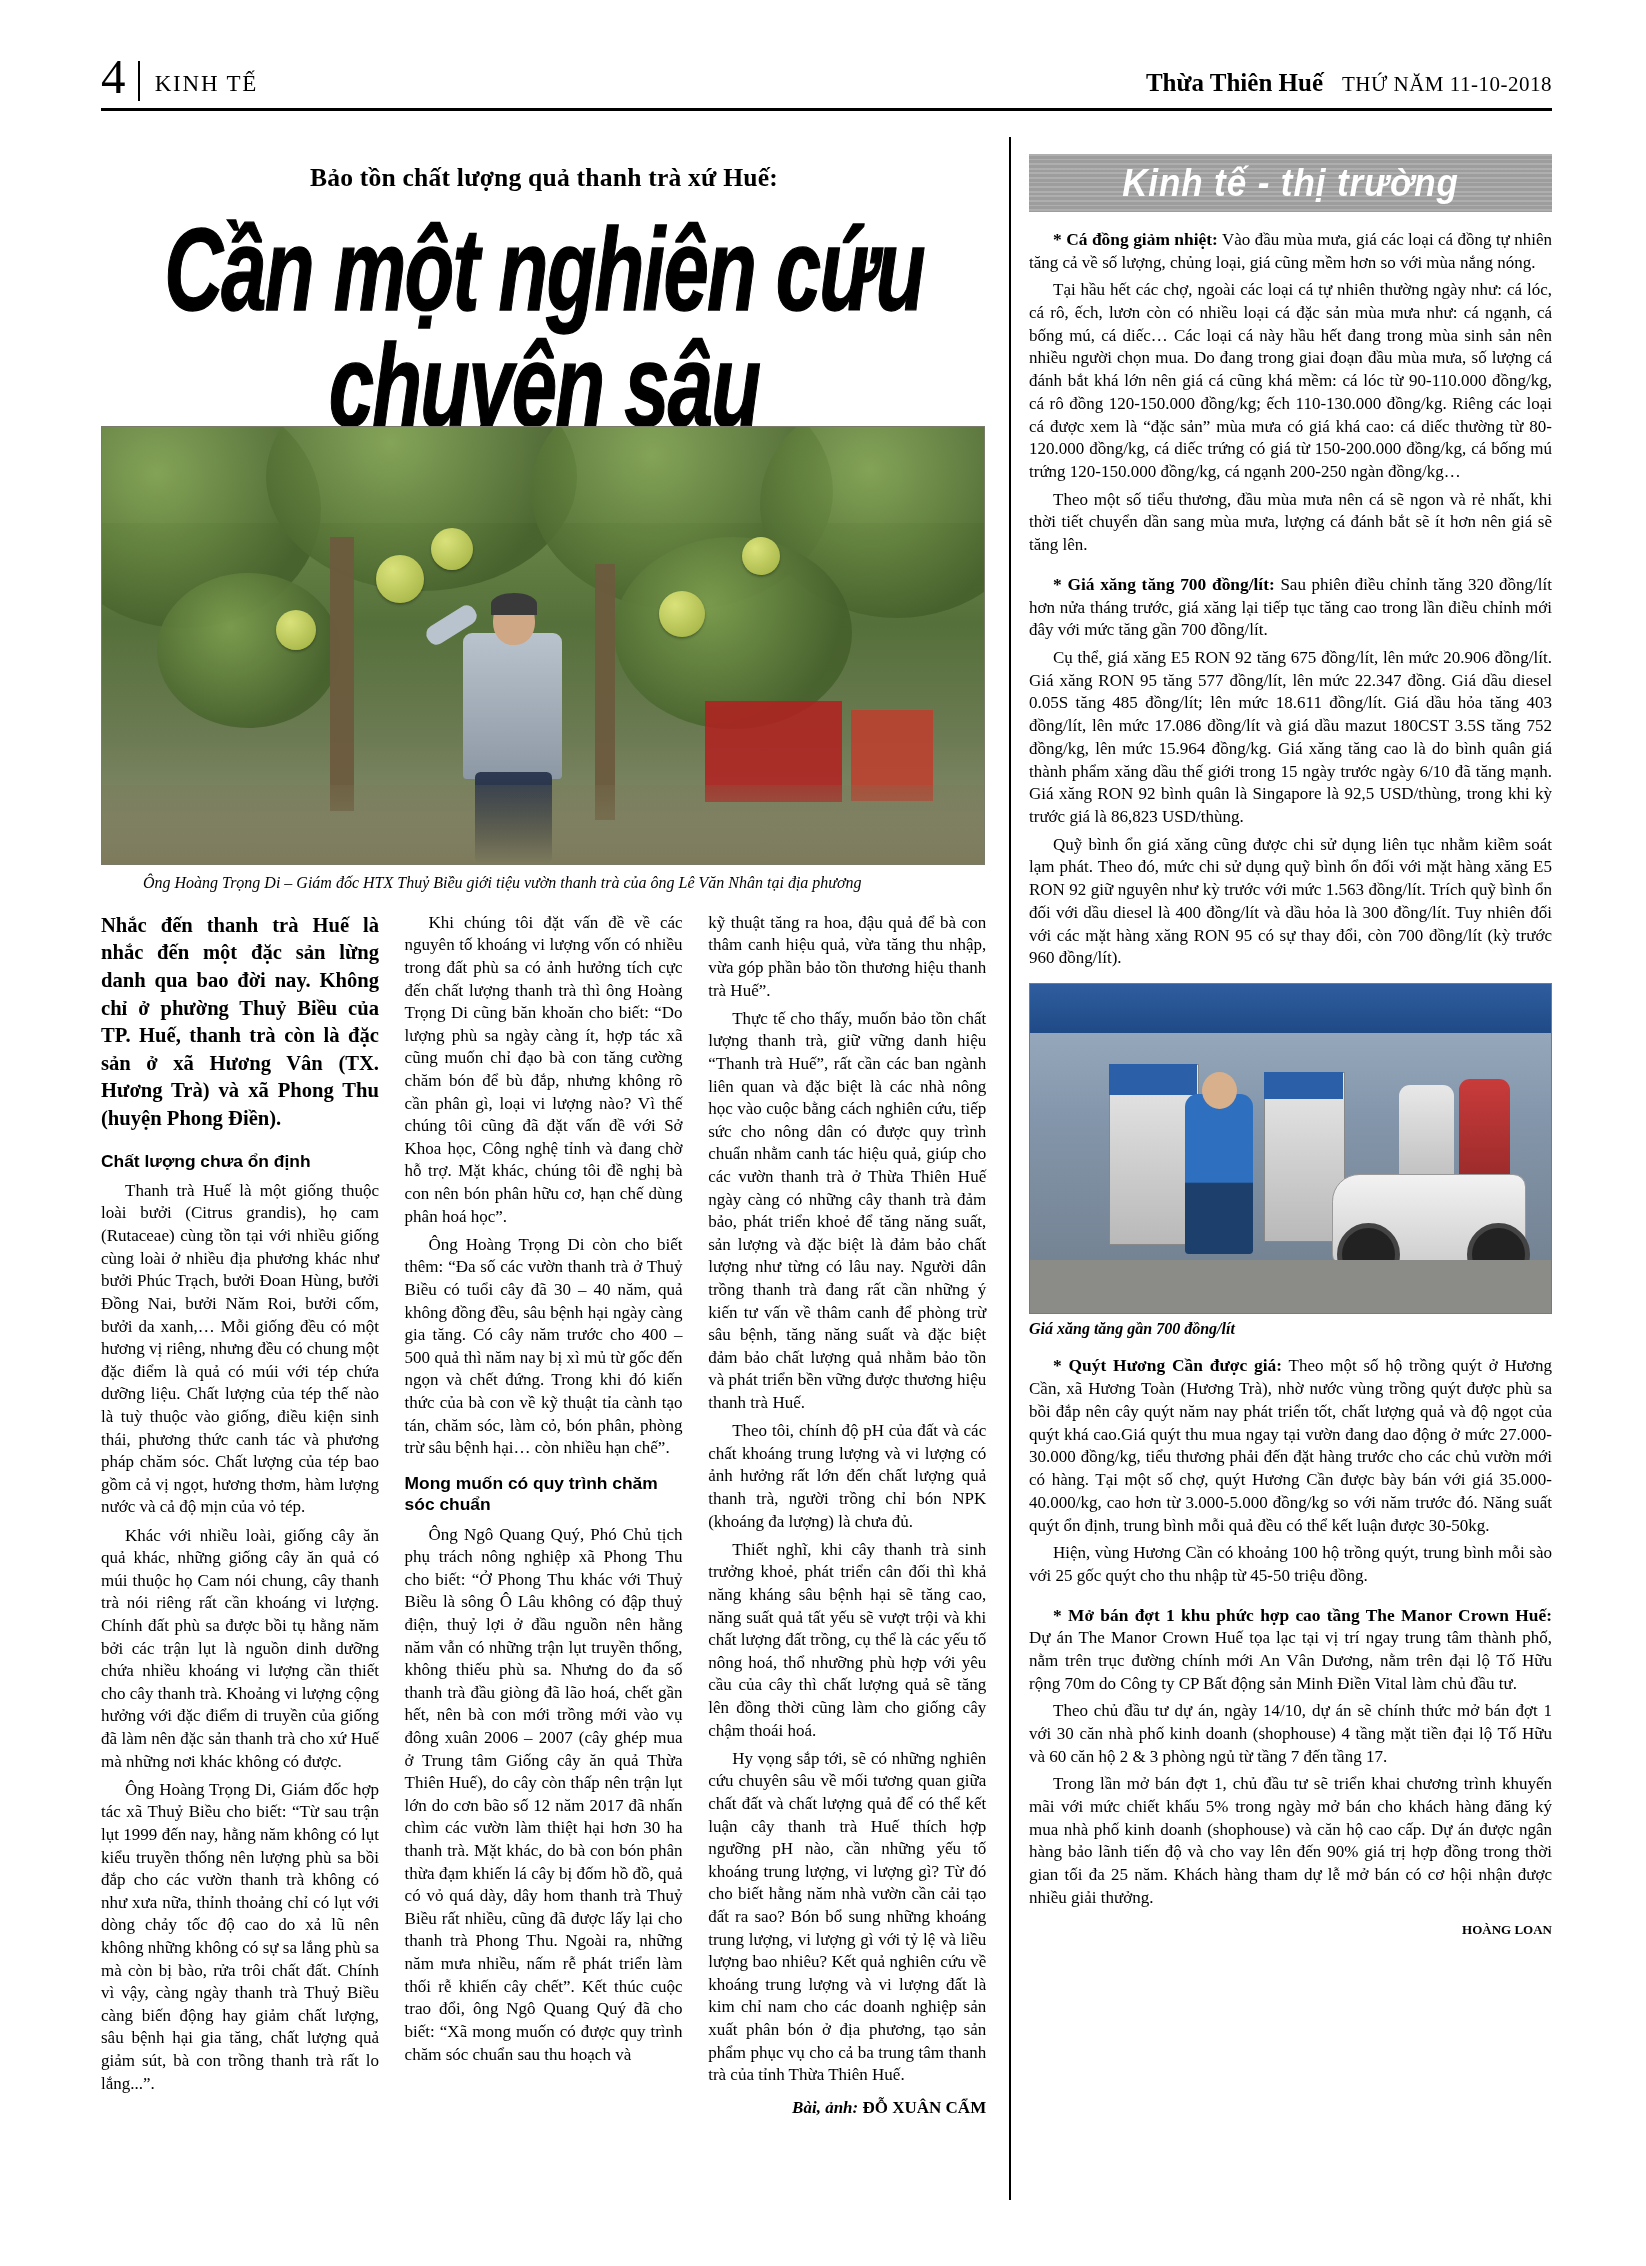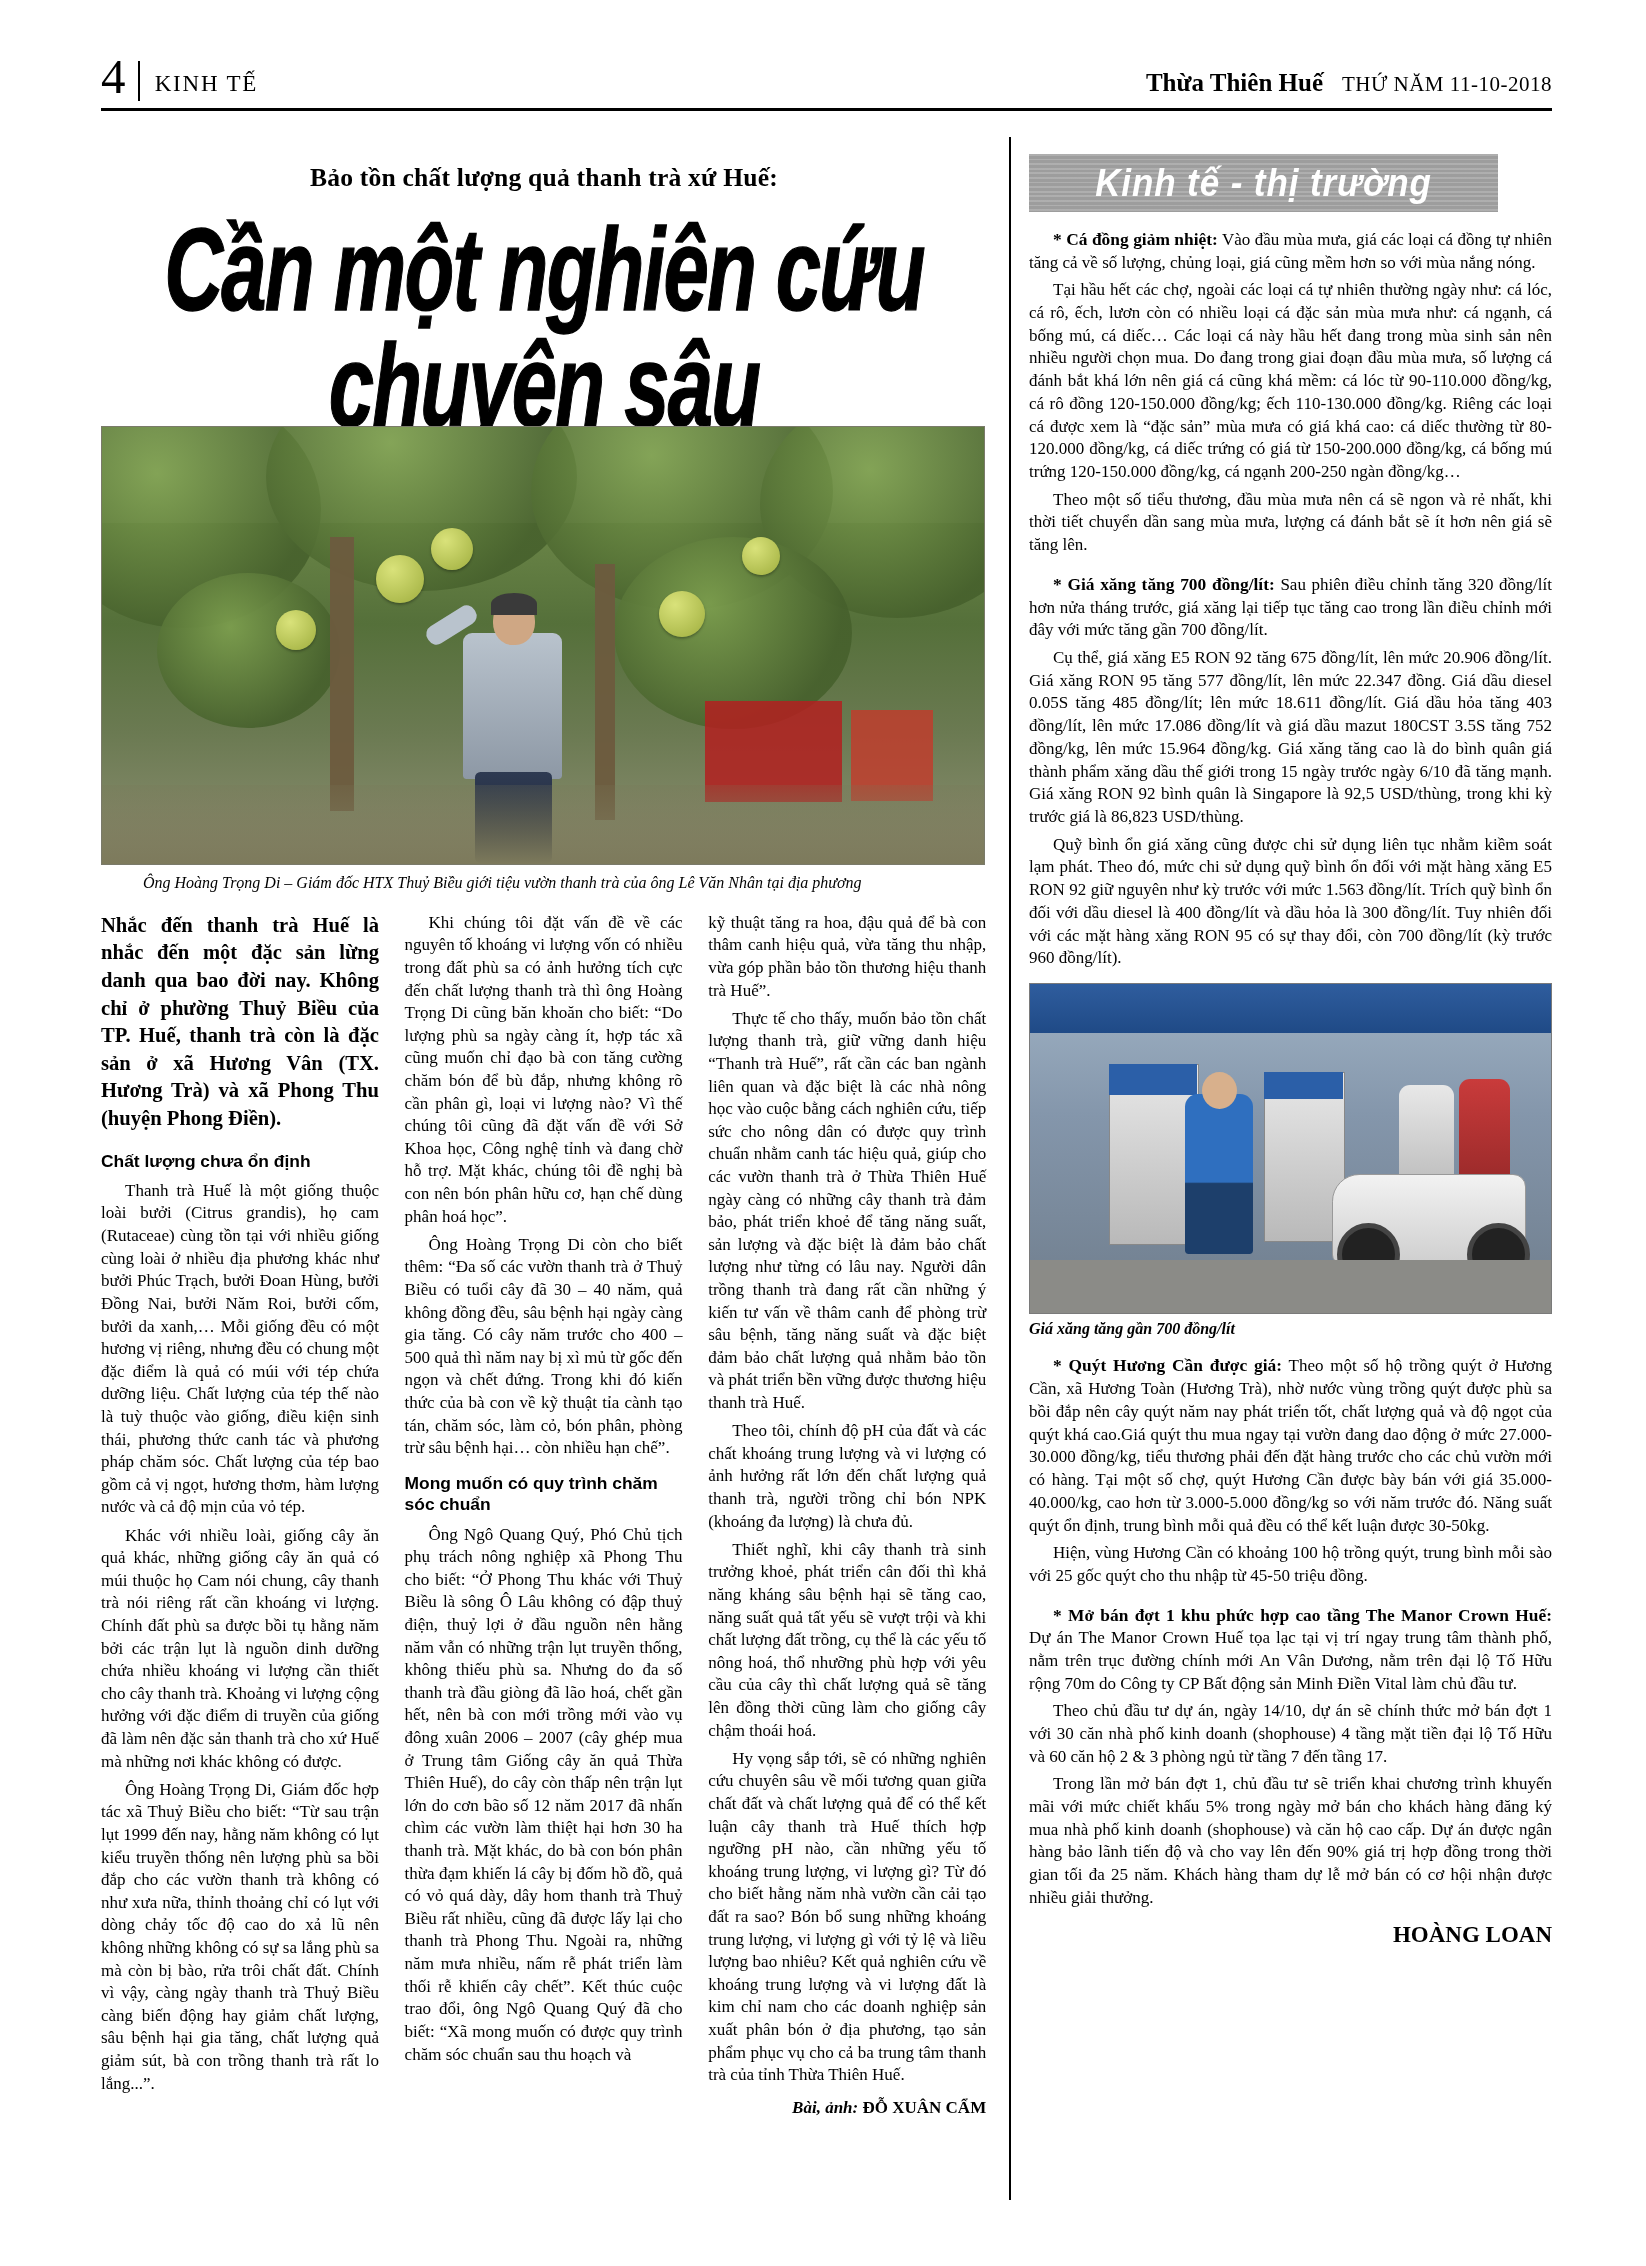--- a/index.html
+++ b/index.html
@@ -236,21 +236,21 @@
   }
 
   
   .sidebar {
     position: absolute;
     left: 1029px;
     top: 154px;
     width: 523px;
   }
   .sidebar-banner {
-    width: 469px;
+    width: 523px;
     height: 58px;
     background: #9d9d9d;
     display: flex;
     align-items: center;
     justify-content: center;
     position: relative;
   }
   .sidebar-banner .stripes {
     position:absolute; left:0; top:0; width:100%; height:100%;
     background: repeating-linear-gradient(180deg, rgba(255,255,255,.18) 0 1.8px, rgba(0,0,0,0) 1.8px 4.6px);
@@ -341,21 +341,21 @@
   .caption-gas {
     font-family: "Liberation Serif", serif;
     font-style: italic;
     font-weight: bold;
     font-size: 16px;
     margin-top: 6.4px;
   }
   .sb-byline {
     font-family: "Liberation Serif", serif;
     font-weight: bold;
-    font-size: 23px;
+    font-size: 13px;
     text-align: right;
     margin-top: 12.8px;
   }
 </style>
 </head>
 <body>
 
 <div class="page">
 
   <div class="masthead">

